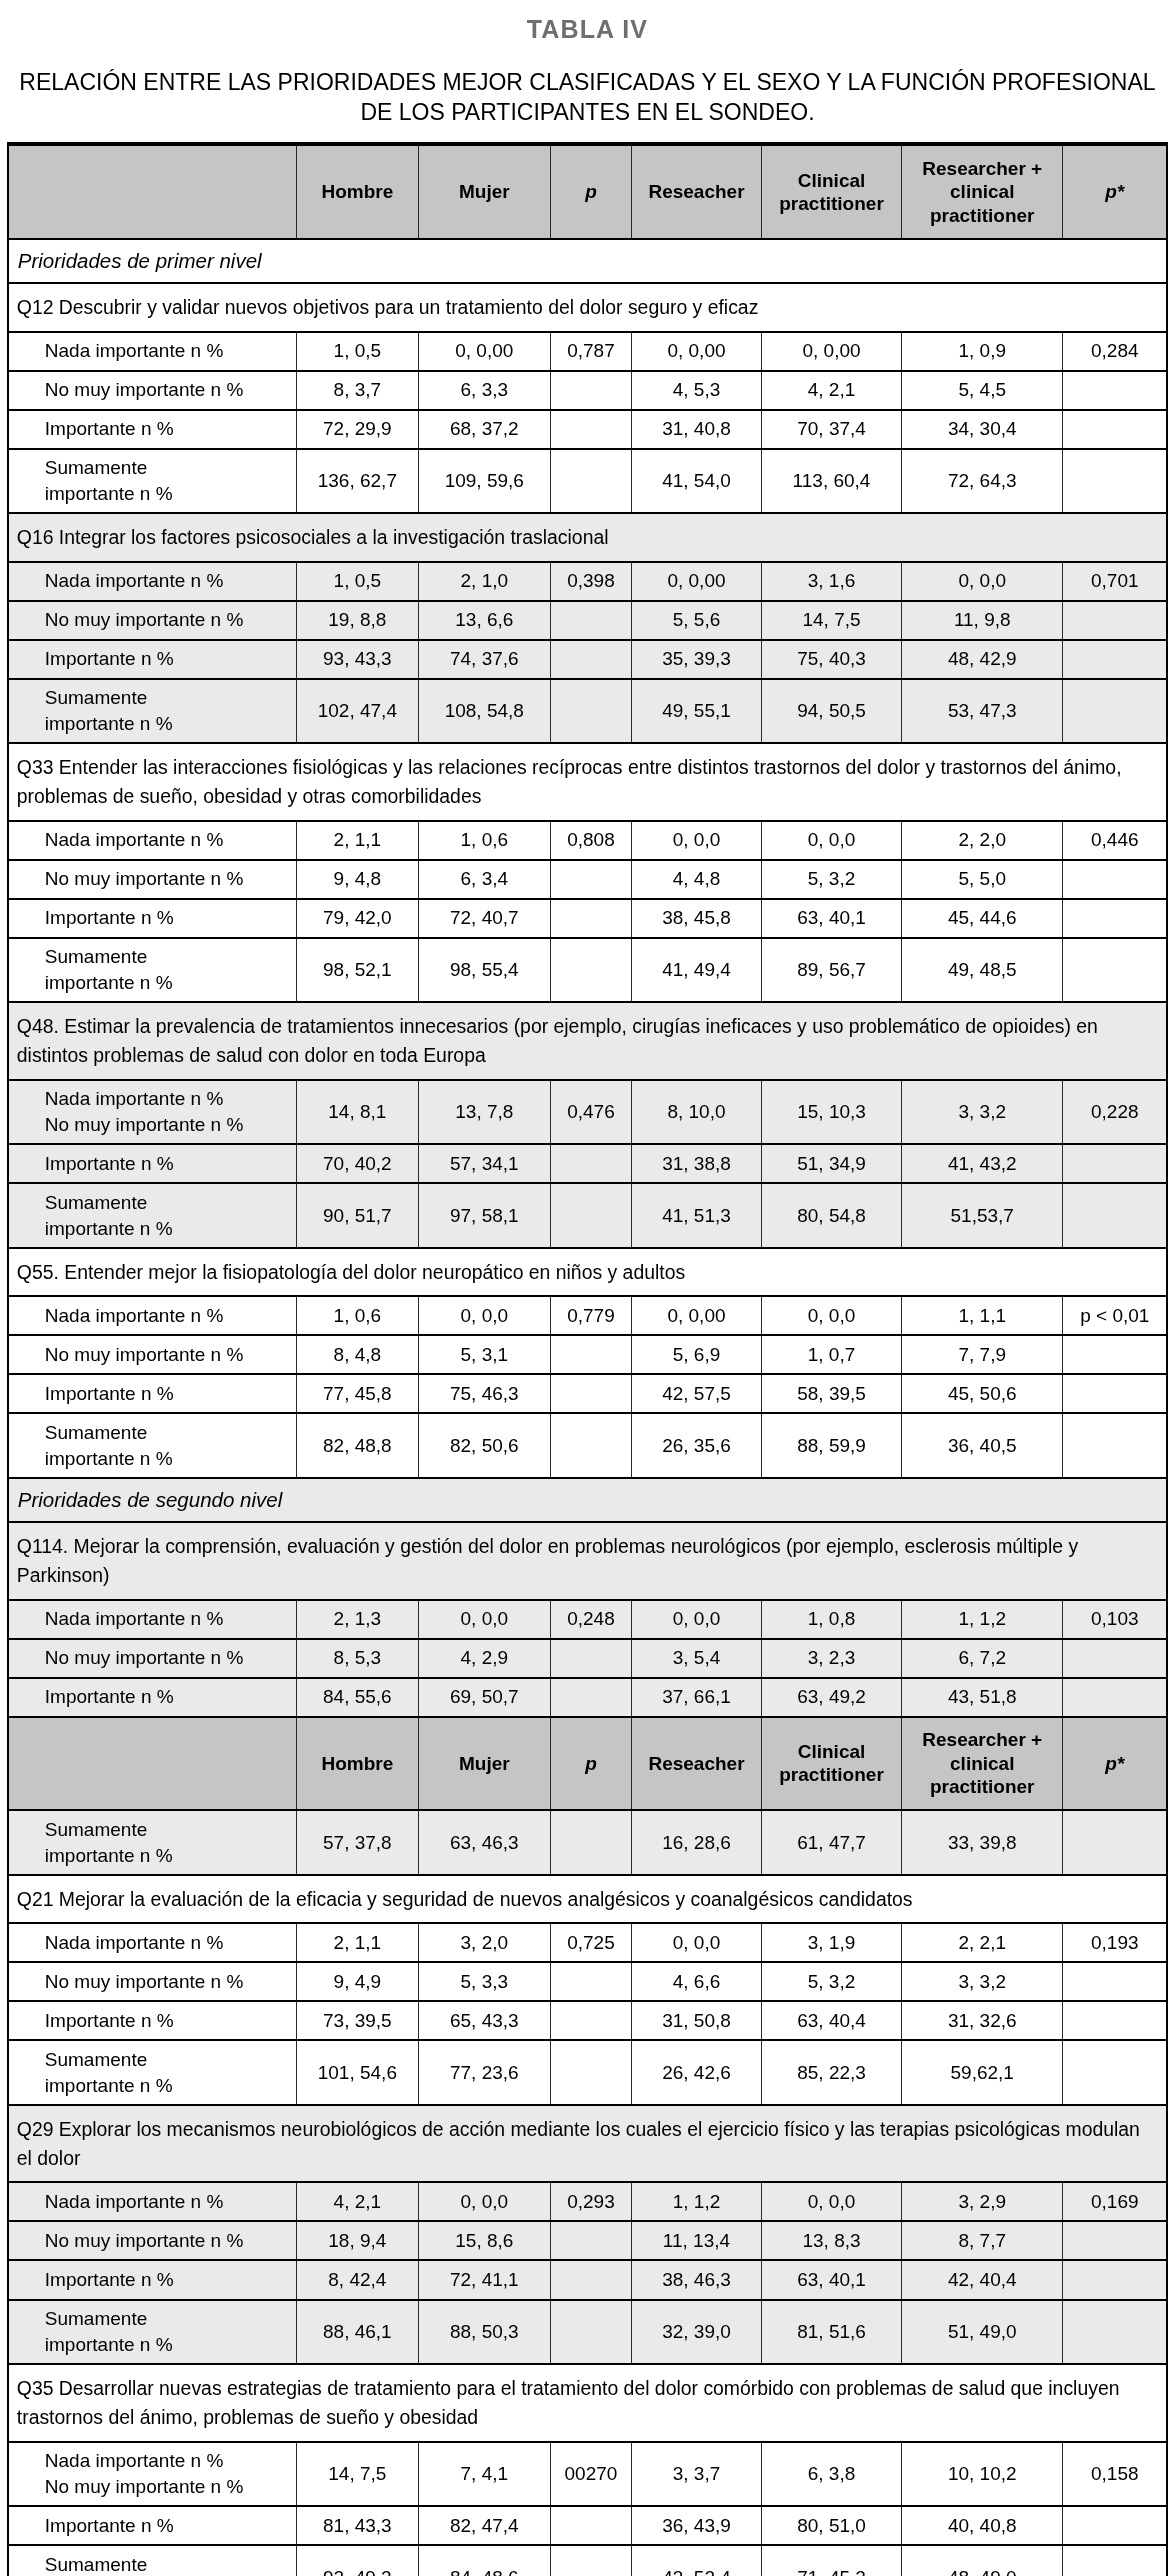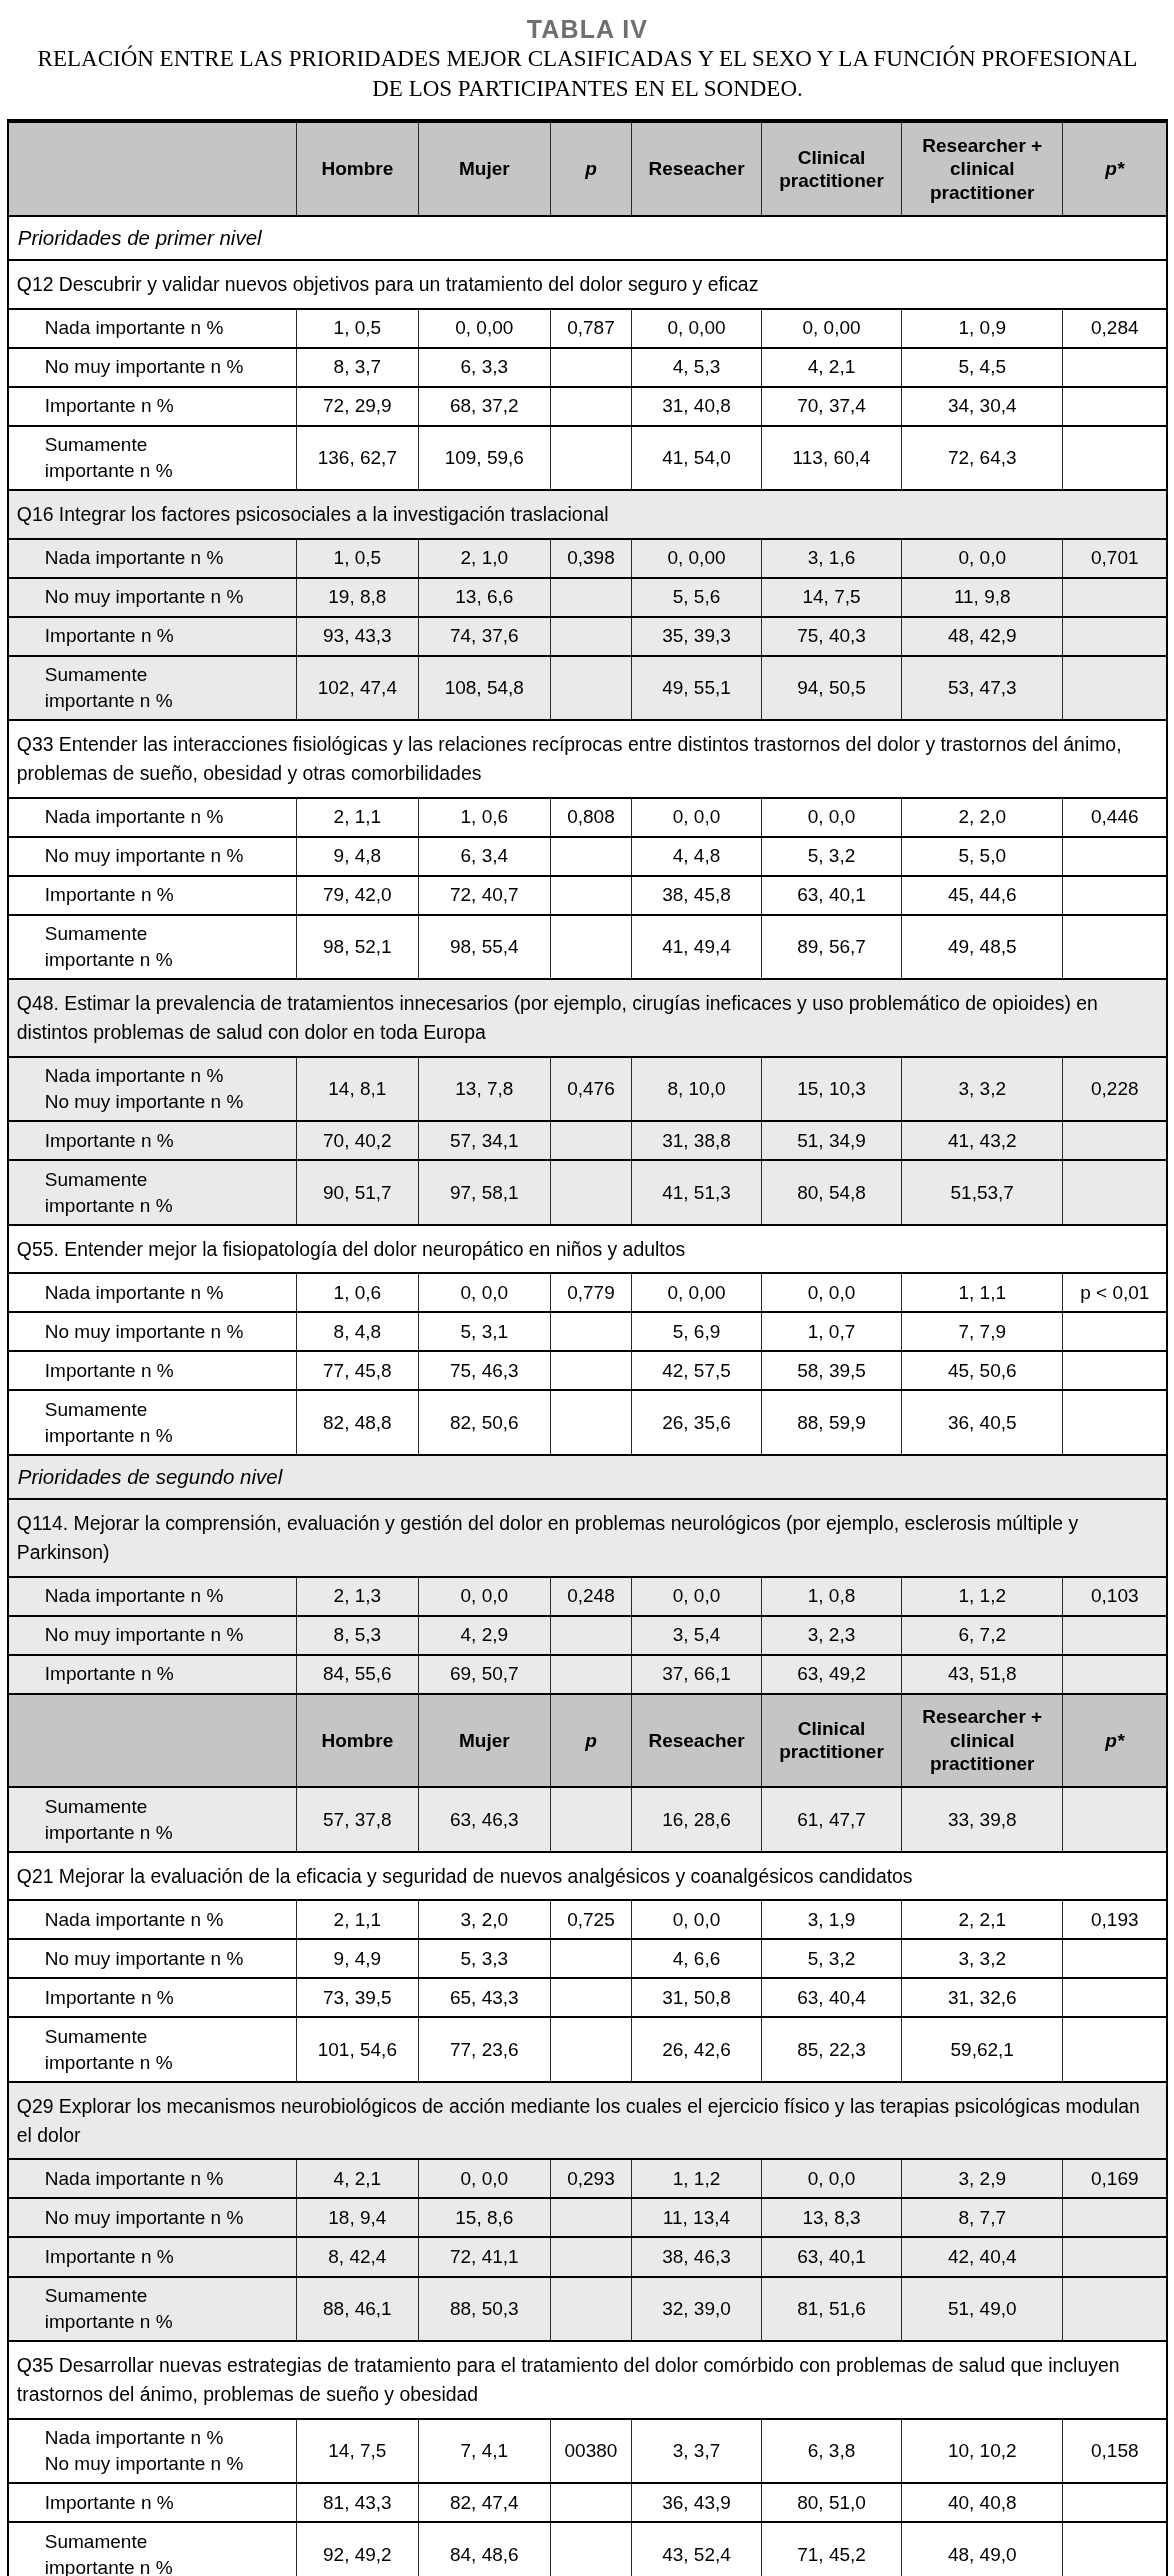--- a/index.html
+++ b/index.html
@@ -23,22 +23,21 @@
     color: #6f6f6f;
     letter-spacing: 1.1px;
     line-height: 1.2;
   }
   .subtitle {
     text-align: center;
     font-size: 23px;
     color: #000;
     line-height: 1.32;
     white-space: pre-line;
-    margin: 0 0 15px 0;
-    font-family: Liberation Serif, serif;
+    margin: 23px 0 15px 0;
   }
   table.main {
     width: 100%;
     border-collapse: collapse;
     border: 2.9px solid #000;
     border-top-width: 4.6px;
     border-bottom-width: 4.6px;
     font-size: 19px;
     table-layout: fixed;
   }
@@ -472,21 +471,21 @@
           <td class="value"></td>
         </tr>
         <tr class="question-row unshaded">
           <td class="question-text" colspan="8">Q35 Desarrollar nuevas estrategias de tratamiento para el tratamiento del dolor comórbido con problemas de salud que incluyen trastornos del ánimo, problemas de sueño y obesidad</td>
         </tr>
         <tr class="data-row unshaded">
           <td class="row-label">Nada importante n %
 No muy importante n %</td>
           <td class="value">14, 7,5</td>
           <td class="value">7, 4,1</td>
-          <td class="value">00380</td>
+          <td class="value">00270</td>
           <td class="value">3, 3,7</td>
           <td class="value">6, 3,8</td>
           <td class="value">10, 10,2</td>
           <td class="value">0,158</td>
         </tr>
         <tr class="data-row unshaded">
           <td class="row-label">Importante n %</td>
           <td class="value">81, 43,3</td>
           <td class="value">82, 47,4</td>
           <td class="value"></td>

